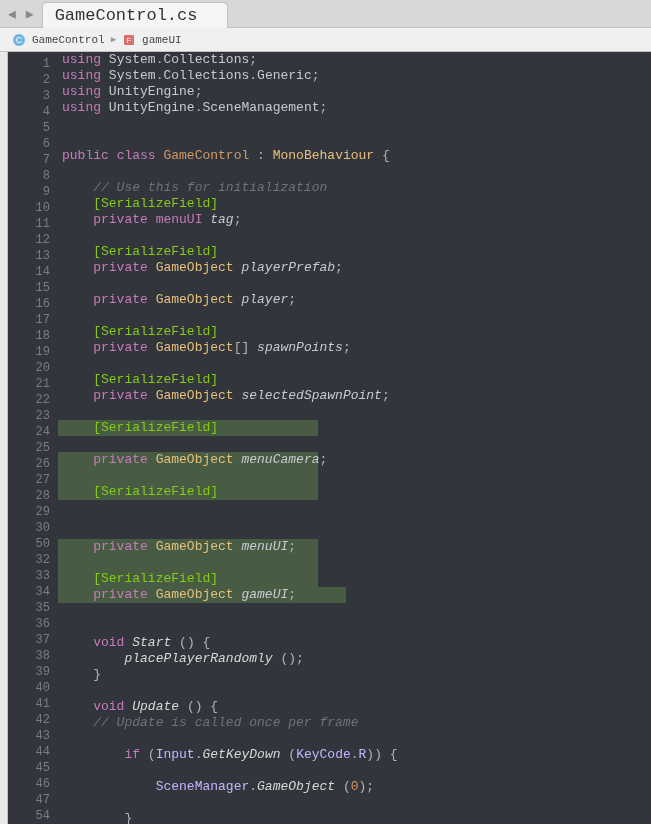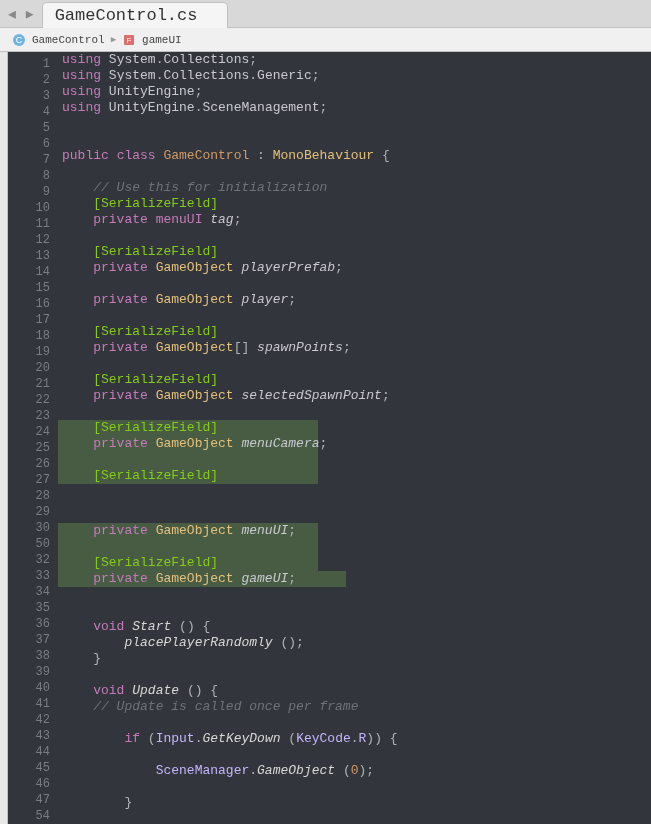--- a/index.html
+++ b/index.html
@@ -230,21 +230,21 @@
         <div class="line"></div>
         <div class="line"><span class="txt">    </span><span class="kw">private</span><span class="txt"> </span><span class="type">GameObject</span><span class="txt"> </span><span class="ident">player</span><span class="punc">;</span></div>
         <div class="line"></div>
         <div class="line"><span class="txt">    </span><span class="attr">[SerializeField]</span></div>
         <div class="line"><span class="txt">    </span><span class="kw">private</span><span class="txt"> </span><span class="type">GameObject</span><span class="punc">[]</span><span class="txt"> </span><span class="ident">spawnPoints</span><span class="punc">;</span></div>
         <div class="line"></div>
         <div class="line"><span class="txt">    </span><span class="attr">[SerializeField]</span></div>
         <div class="line"><span class="txt">    </span><span class="kw">private</span><span class="txt"> </span><span class="type">GameObject</span><span class="txt"> </span><span class="ident">selectedSpawnPoint</span><span class="punc">;</span></div>
         <div class="line"></div>
         <div class="line hl" style="width: 260px;"><span class="txt">    </span><span class="attr">[SerializeField]</span></div>
-        <div class="line hl" style="width: 260px;"><span class="txt">    </span><span class="kw">private</span><span class="txt"> </span><span class="type">GameObject</span><span class="txt"> </span><span class="ident">menuCamera</span><span class="punc">;</span></div>
+        <div class="line hl" style="width: 260px; margin-top: 16px;"><span class="txt">    </span><span class="kw">private</span><span class="txt"> </span><span class="type">GameObject</span><span class="txt"> </span><span class="ident">menuCamera</span><span class="punc">;</span></div>
         <div class="line hl" style="width: 260px;"></div>
         <div class="line hl" style="width: 260px;"><span class="txt">    </span><span class="attr">[SerializeField]</span></div>
         <div class="line hl" style="width: 260px; margin-top: 39px;"><span class="txt">    </span><span class="kw">private</span><span class="txt"> </span><span class="type">GameObject</span><span class="txt"> </span><span class="ident">menuUI</span><span class="punc">;</span></div>
         <div class="line hl" style="width: 260px;"></div>
         <div class="line hl" style="width: 260px;"><span class="txt">    </span><span class="attr">[SerializeField]</span></div>
         <div class="line hl" style="width: 288px;"><span class="txt">    </span><span class="kw">private</span><span class="txt"> </span><span class="type">GameObject</span><span class="txt"> </span><span class="ident">gameUI</span><span class="punc">;</span></div>
         <div class="line"></div>
         <div class="line"></div>
         <div class="line"><span class="txt">    </span><span class="kw">void</span><span class="txt"> </span><span class="fn">Start</span><span class="txt"> </span><span class="punc">()</span><span class="txt"> </span><span class="punc">{</span></div>
         <div class="line"><span class="txt">        </span><span class="fn">placePlayerRandomly</span><span class="txt"> </span><span class="punc">();</span></div>

